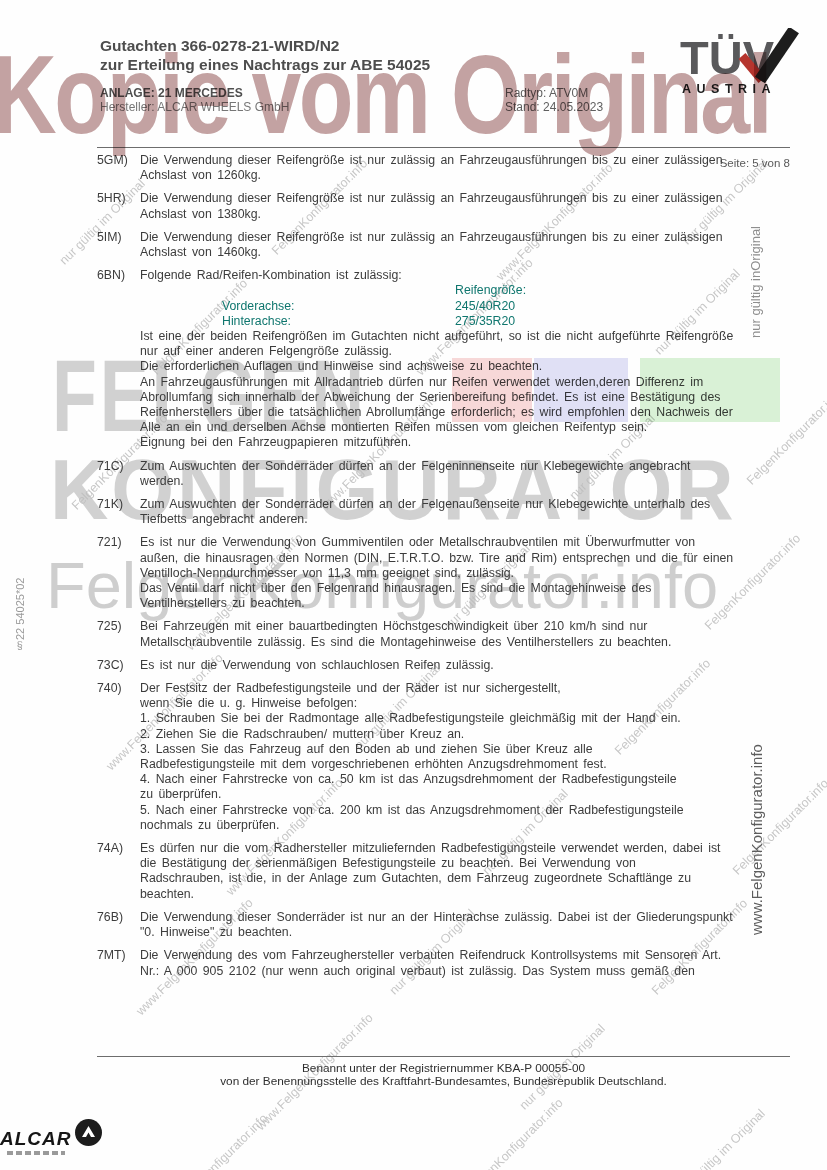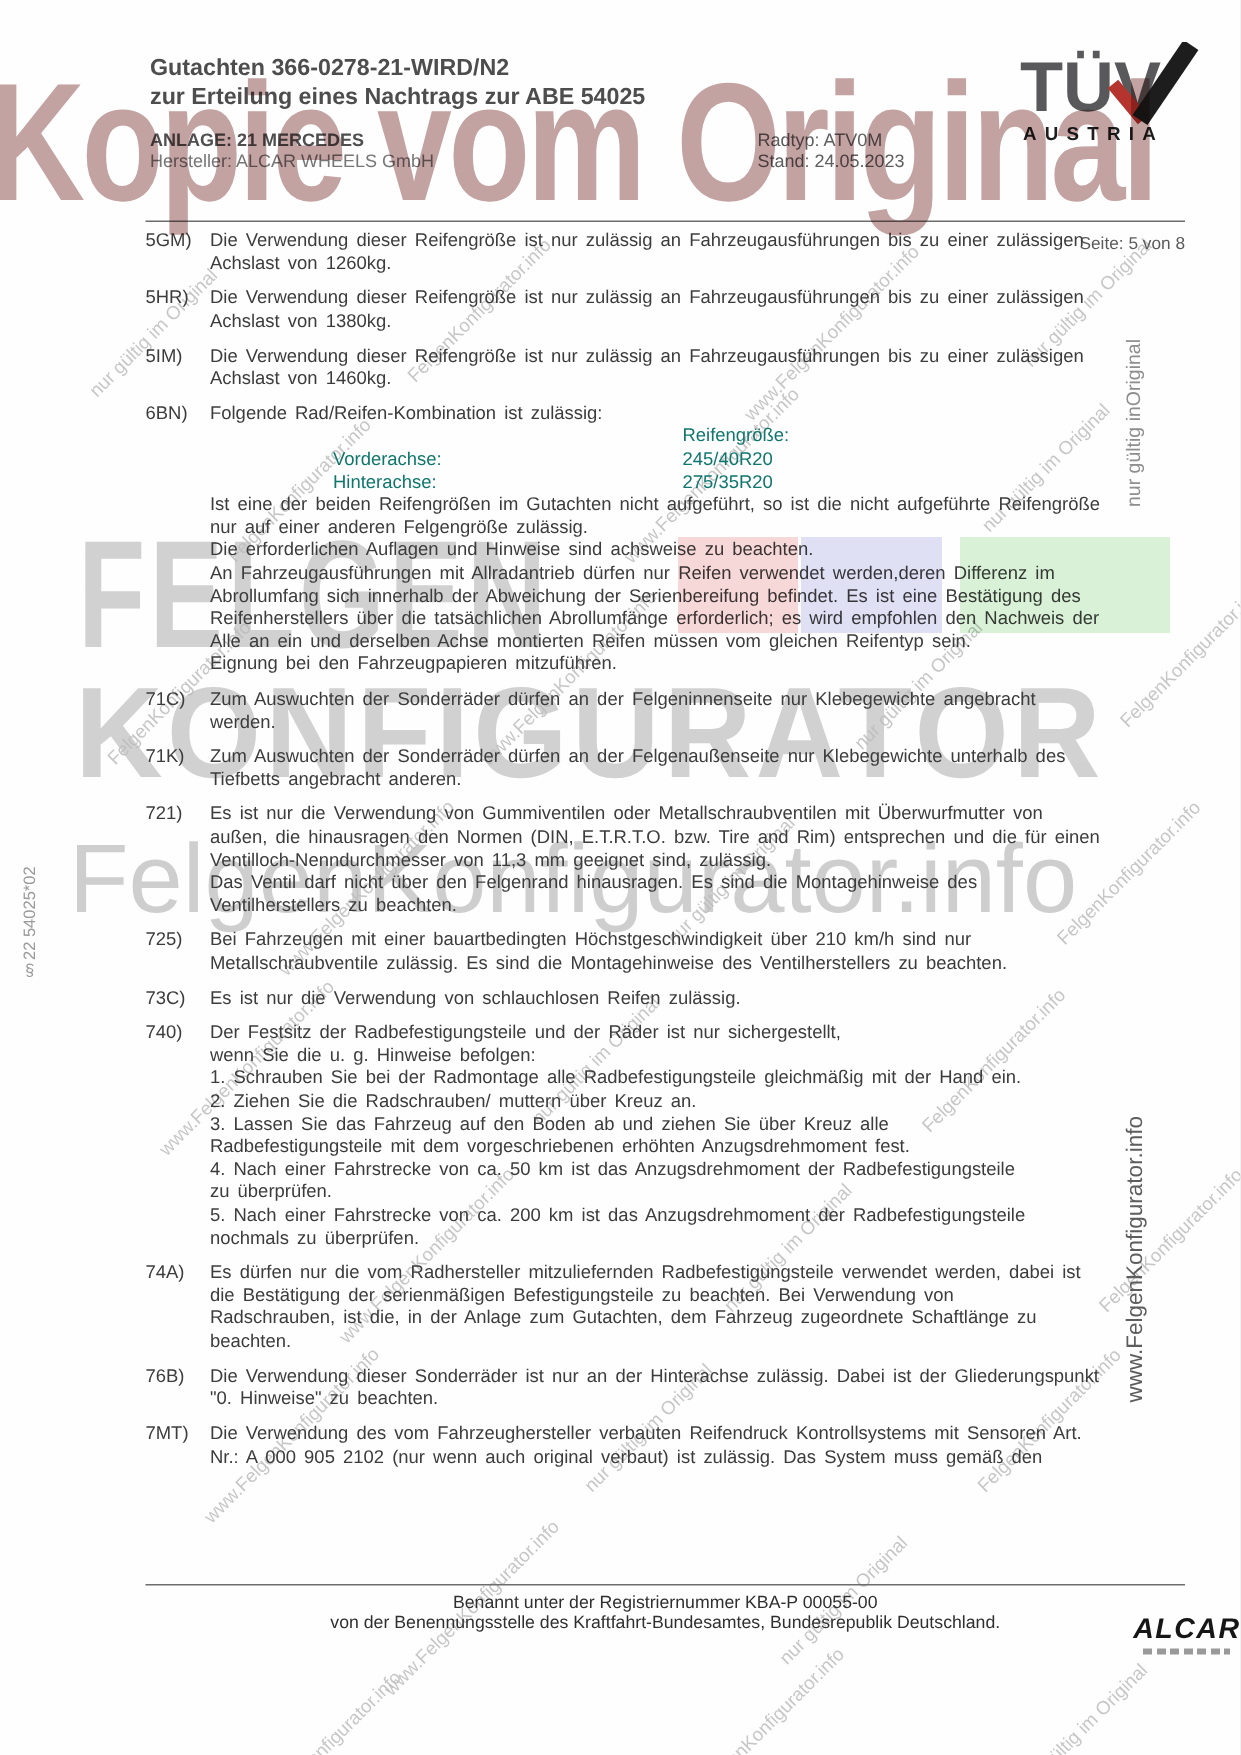--- a/index.html
+++ b/index.html
@@ -66,21 +66,21 @@
   .item-body{flex:1;min-width:0;}
   .line{font-size:12.3px;line-height:15.2px;color:#3c3c3c;white-space:nowrap;word-spacing:2px;}
   .tire-table{font-size:12.3px;line-height:15.2px;color:#0f766e;}
   .t-row{position:relative;height:15.2px;white-space:nowrap;}
   .t-label{position:absolute;left:82px;}
   .t-value{position:absolute;left:315px;}
   
   .footer-line{position:absolute;left:97px;width:693px;text-align:center;font-size:11.8px;color:#2f2f2f;z-index:2;}
   .f1{top:1061px;}
   .f2{top:1074px;}
-  .alcar{position:absolute;left:0;top:1076px;width:827px;text-align:right;z-index:2;}
+  .alcar{position:absolute;left:0;top:1128px;width:827px;text-align:left;z-index:2;}
   .alcar-inner{position:relative;display:inline-block;}
   .alcar-word{font-size:19px;font-weight:700;letter-spacing:1px;color:#161616;font-style:italic;}
   .alcar-circle{
     position:absolute;right:-30px;top:-9px;width:27px;height:27px;border-radius:50%;
     background:#1c1c1c;display:flex;align-items:center;justify-content:center;
   }
   .alcar-tagline{margin:1px auto 0;width:58px;height:4px;
     background:repeating-linear-gradient(90deg,#9a9a9a 0 6px,transparent 6px 9px);}
 </style>
 </head>

